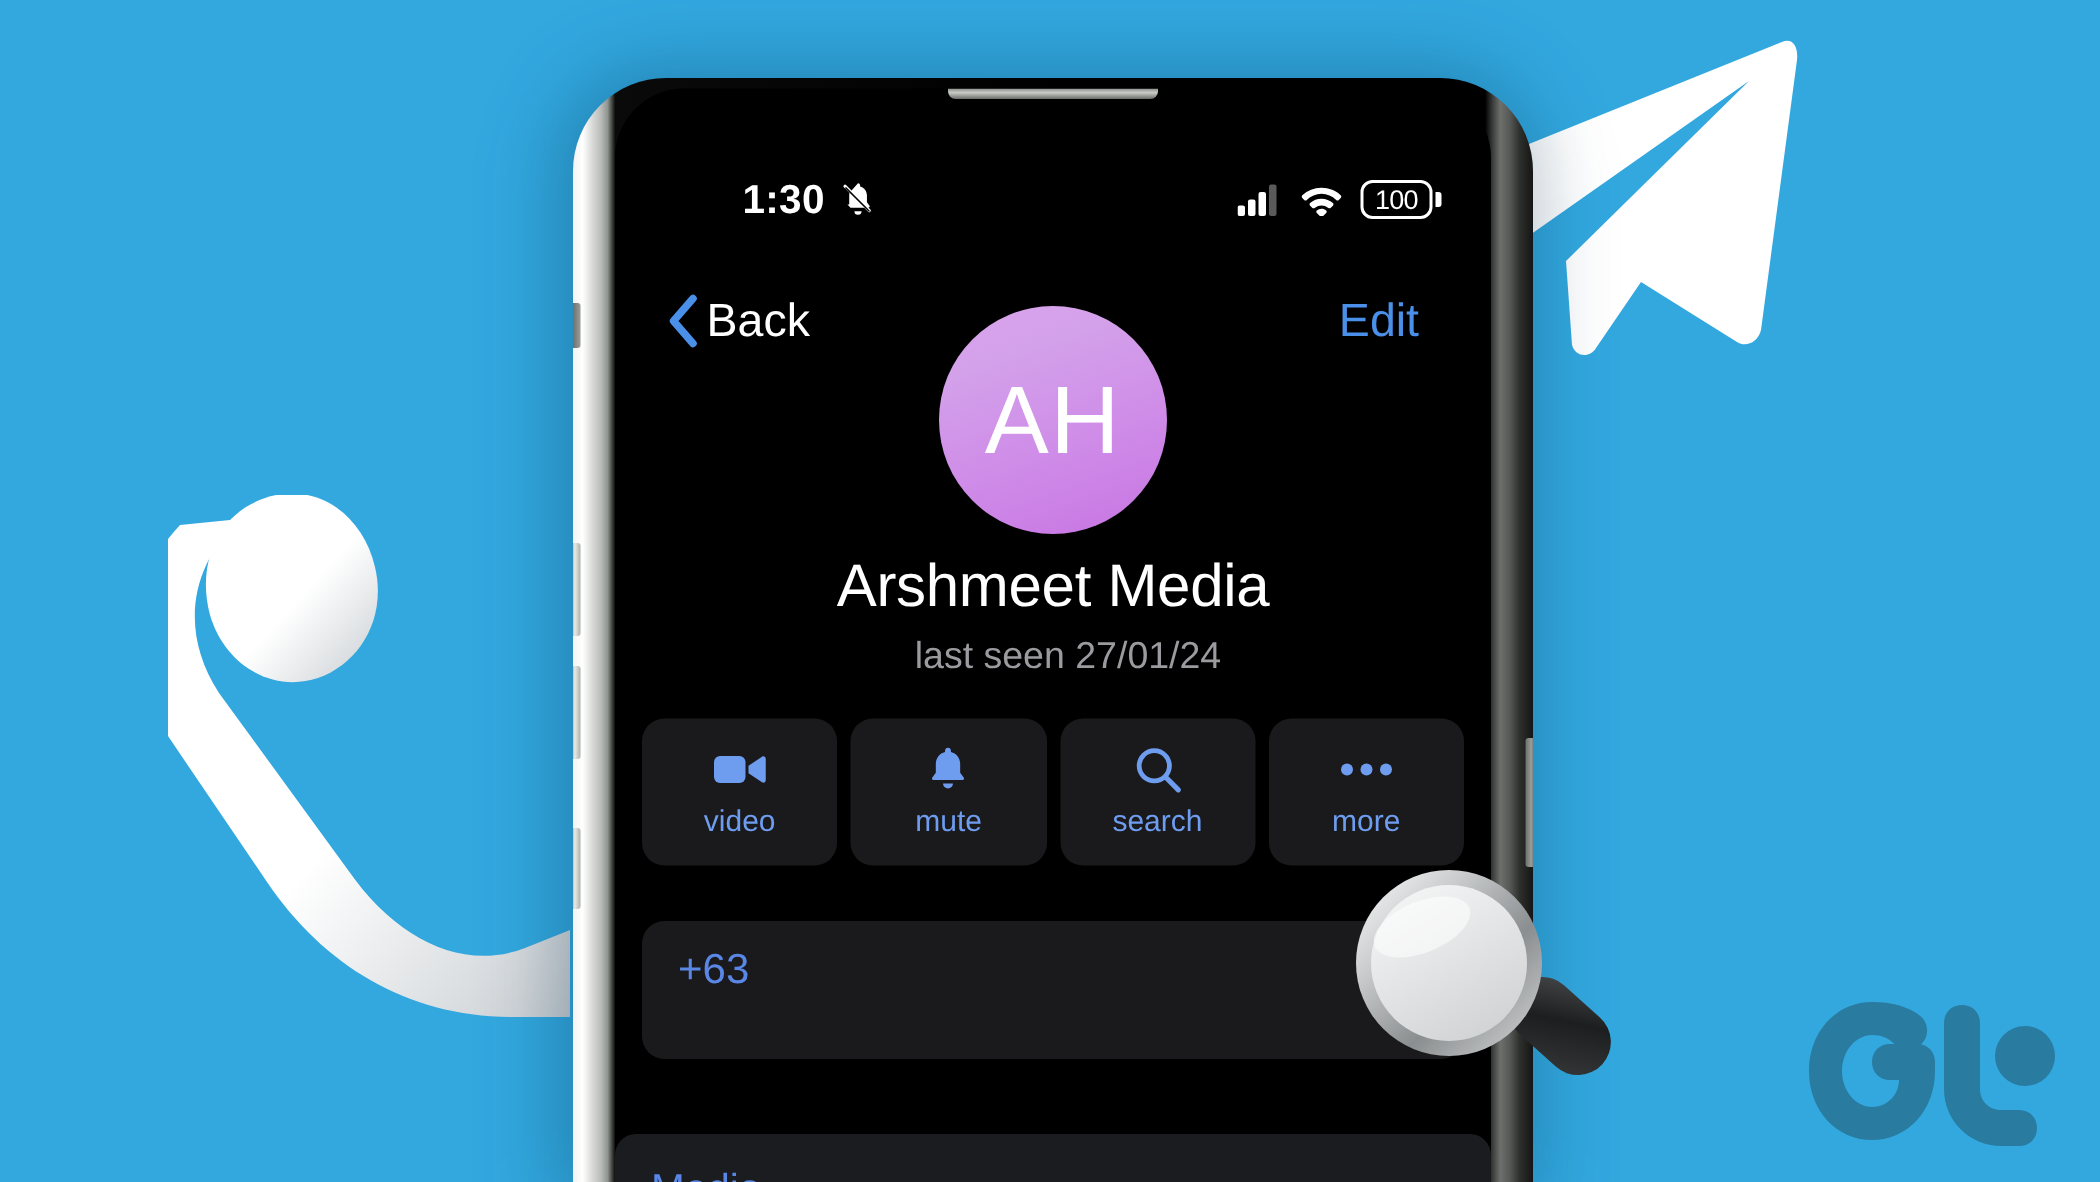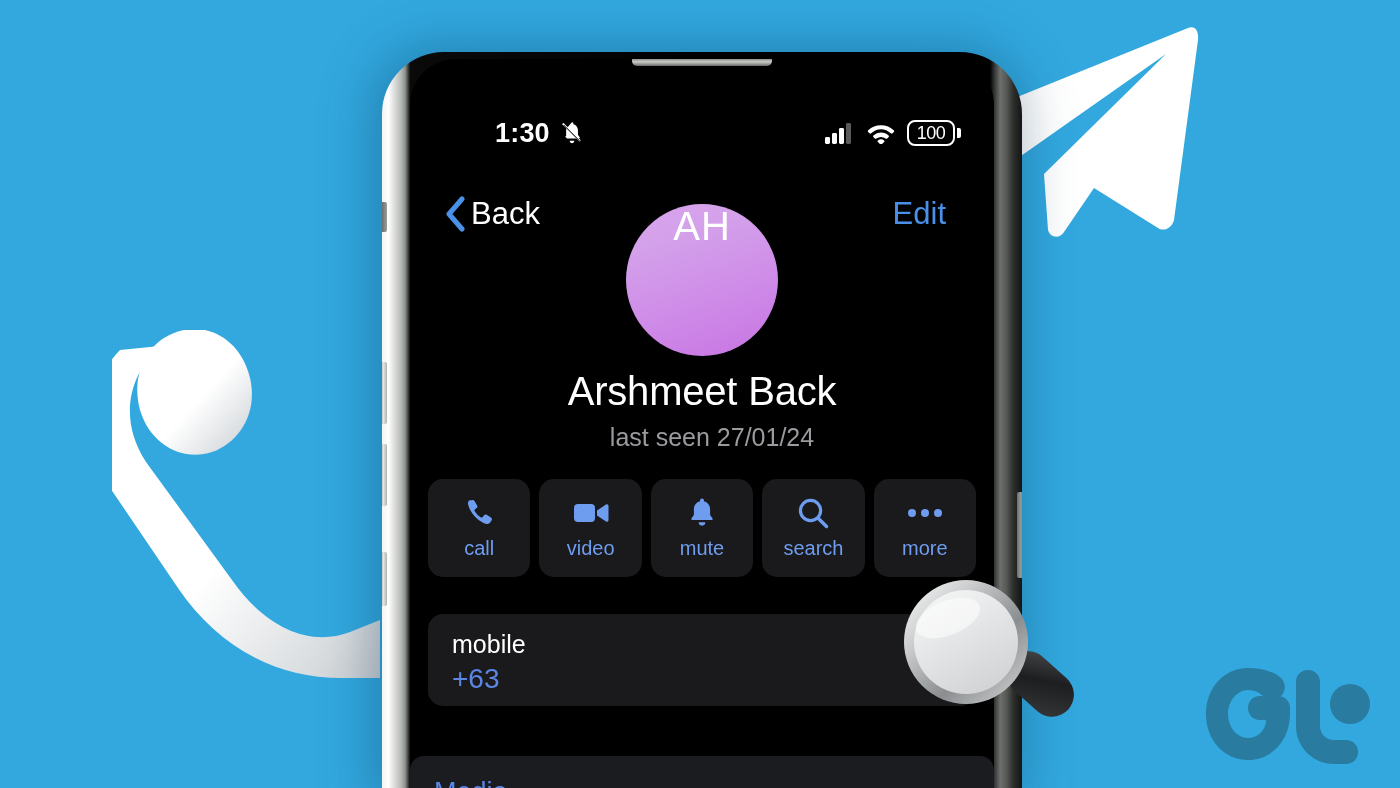--- a/index.html
+++ b/index.html
@@ -145,22 +145,22 @@
   .edit { color:#4A90E8; font-size:31px; }
 
   
   .avatar {
     position:absolute;
     left:50%; top:145px;
     transform:translateX(-50%);
     width:152px; height:152px;
     border-radius:50%;
     background:linear-gradient(160deg,#d9a5ec 0%,#d3a0ea 25%,#cf8ce8 60%,#c774e2 100%);
-    display:flex; justify-content:center;
-    color:#fff; font-size:40px; font-weight:500;
+    display:flex; align-items:center; justify-content:center;
+    color:#fff; font-size:64px; font-weight:500;
     letter-spacing:1px;
   }
 
   .contact-name {
     position:absolute; left:0; top:310px; width:100%;
     text-align:center; color:#fff;
     font-size:40px; font-weight:500;
     letter-spacing:-0.2px;
   }
   .contact-sub {
@@ -295,33 +295,25 @@
           </svg>
           <span>Back</span>
         </div>
         <div class="edit">Edit</div>
       </div>
 
       <div class="avatar">
         <span>AH</span>
       </div>
 
-      <div class="contact-name">Arshmeet Back</div>
+      <div class="contact-name">Arshmeet Media</div>
       <div class="contact-sub">last seen 27/01/24</div>
 
       <div class="actions">
 
-        <div class="act-btn">
-          <div class="act-ico">
-            <svg width="32" height="32" viewBox="0 0 24 24">
-              <path fill="#6E9CEE" d="M6.6 2.5c.7-.4 1.6-.2 2 .5l2 3.3c.4.7.2 1.5-.4 2L8.9 9.4c-.3.3-.4.7-.2 1.1a12 12 0 004.8 4.8c.4.2.8.1 1.1-.2l1.1-1.3c.5-.6 1.3-.8 2-.4l3.3 2c.7.4.9 1.3.5 2l-1 1.6c-.6 1-1.8 1.5-2.9 1.2C12 18.9 5.1 12 3.8 5.4c-.3-1.1.2-2.3 1.2-2.9z"></path>
-            </svg>
-          </div>
-          <div class="act-lbl">call</div>
-        </div>
 
         <div class="act-btn">
           <div class="act-ico">
             <svg width="36" height="28" viewBox="0 0 36 28">
               <rect x="1" y="5" width="21" height="18" rx="4" fill="#6E9CEE"></rect>
               <path fill="#6E9CEE" d="M24 11.5 L33 5.5 C34.2 4.7 35.5 5.6 35.5 7 L35.5 21 C35.5 22.4 34.2 23.3 33 22.5 L24 16.5 Z"></path>
             </svg>
           </div>
           <div class="act-lbl">video</div>
         </div>
@@ -353,21 +345,20 @@
               <circle cx="18" cy="6" r="4" fill="#6E9CEE"></circle>
               <circle cx="31" cy="6" r="4" fill="#6E9CEE"></circle>
             </svg>
           </div>
           <div class="act-lbl">more</div>
         </div>
 
       </div>
 
       <div class="info-card">
-        <div class="info-lbl">mobile</div>
         <div class="info-val">+63</div>
       </div>
 
       <div class="media-sec">
         <div class="media-lbl">Media</div>
       </div>
 
     </div>
   </div>
 

